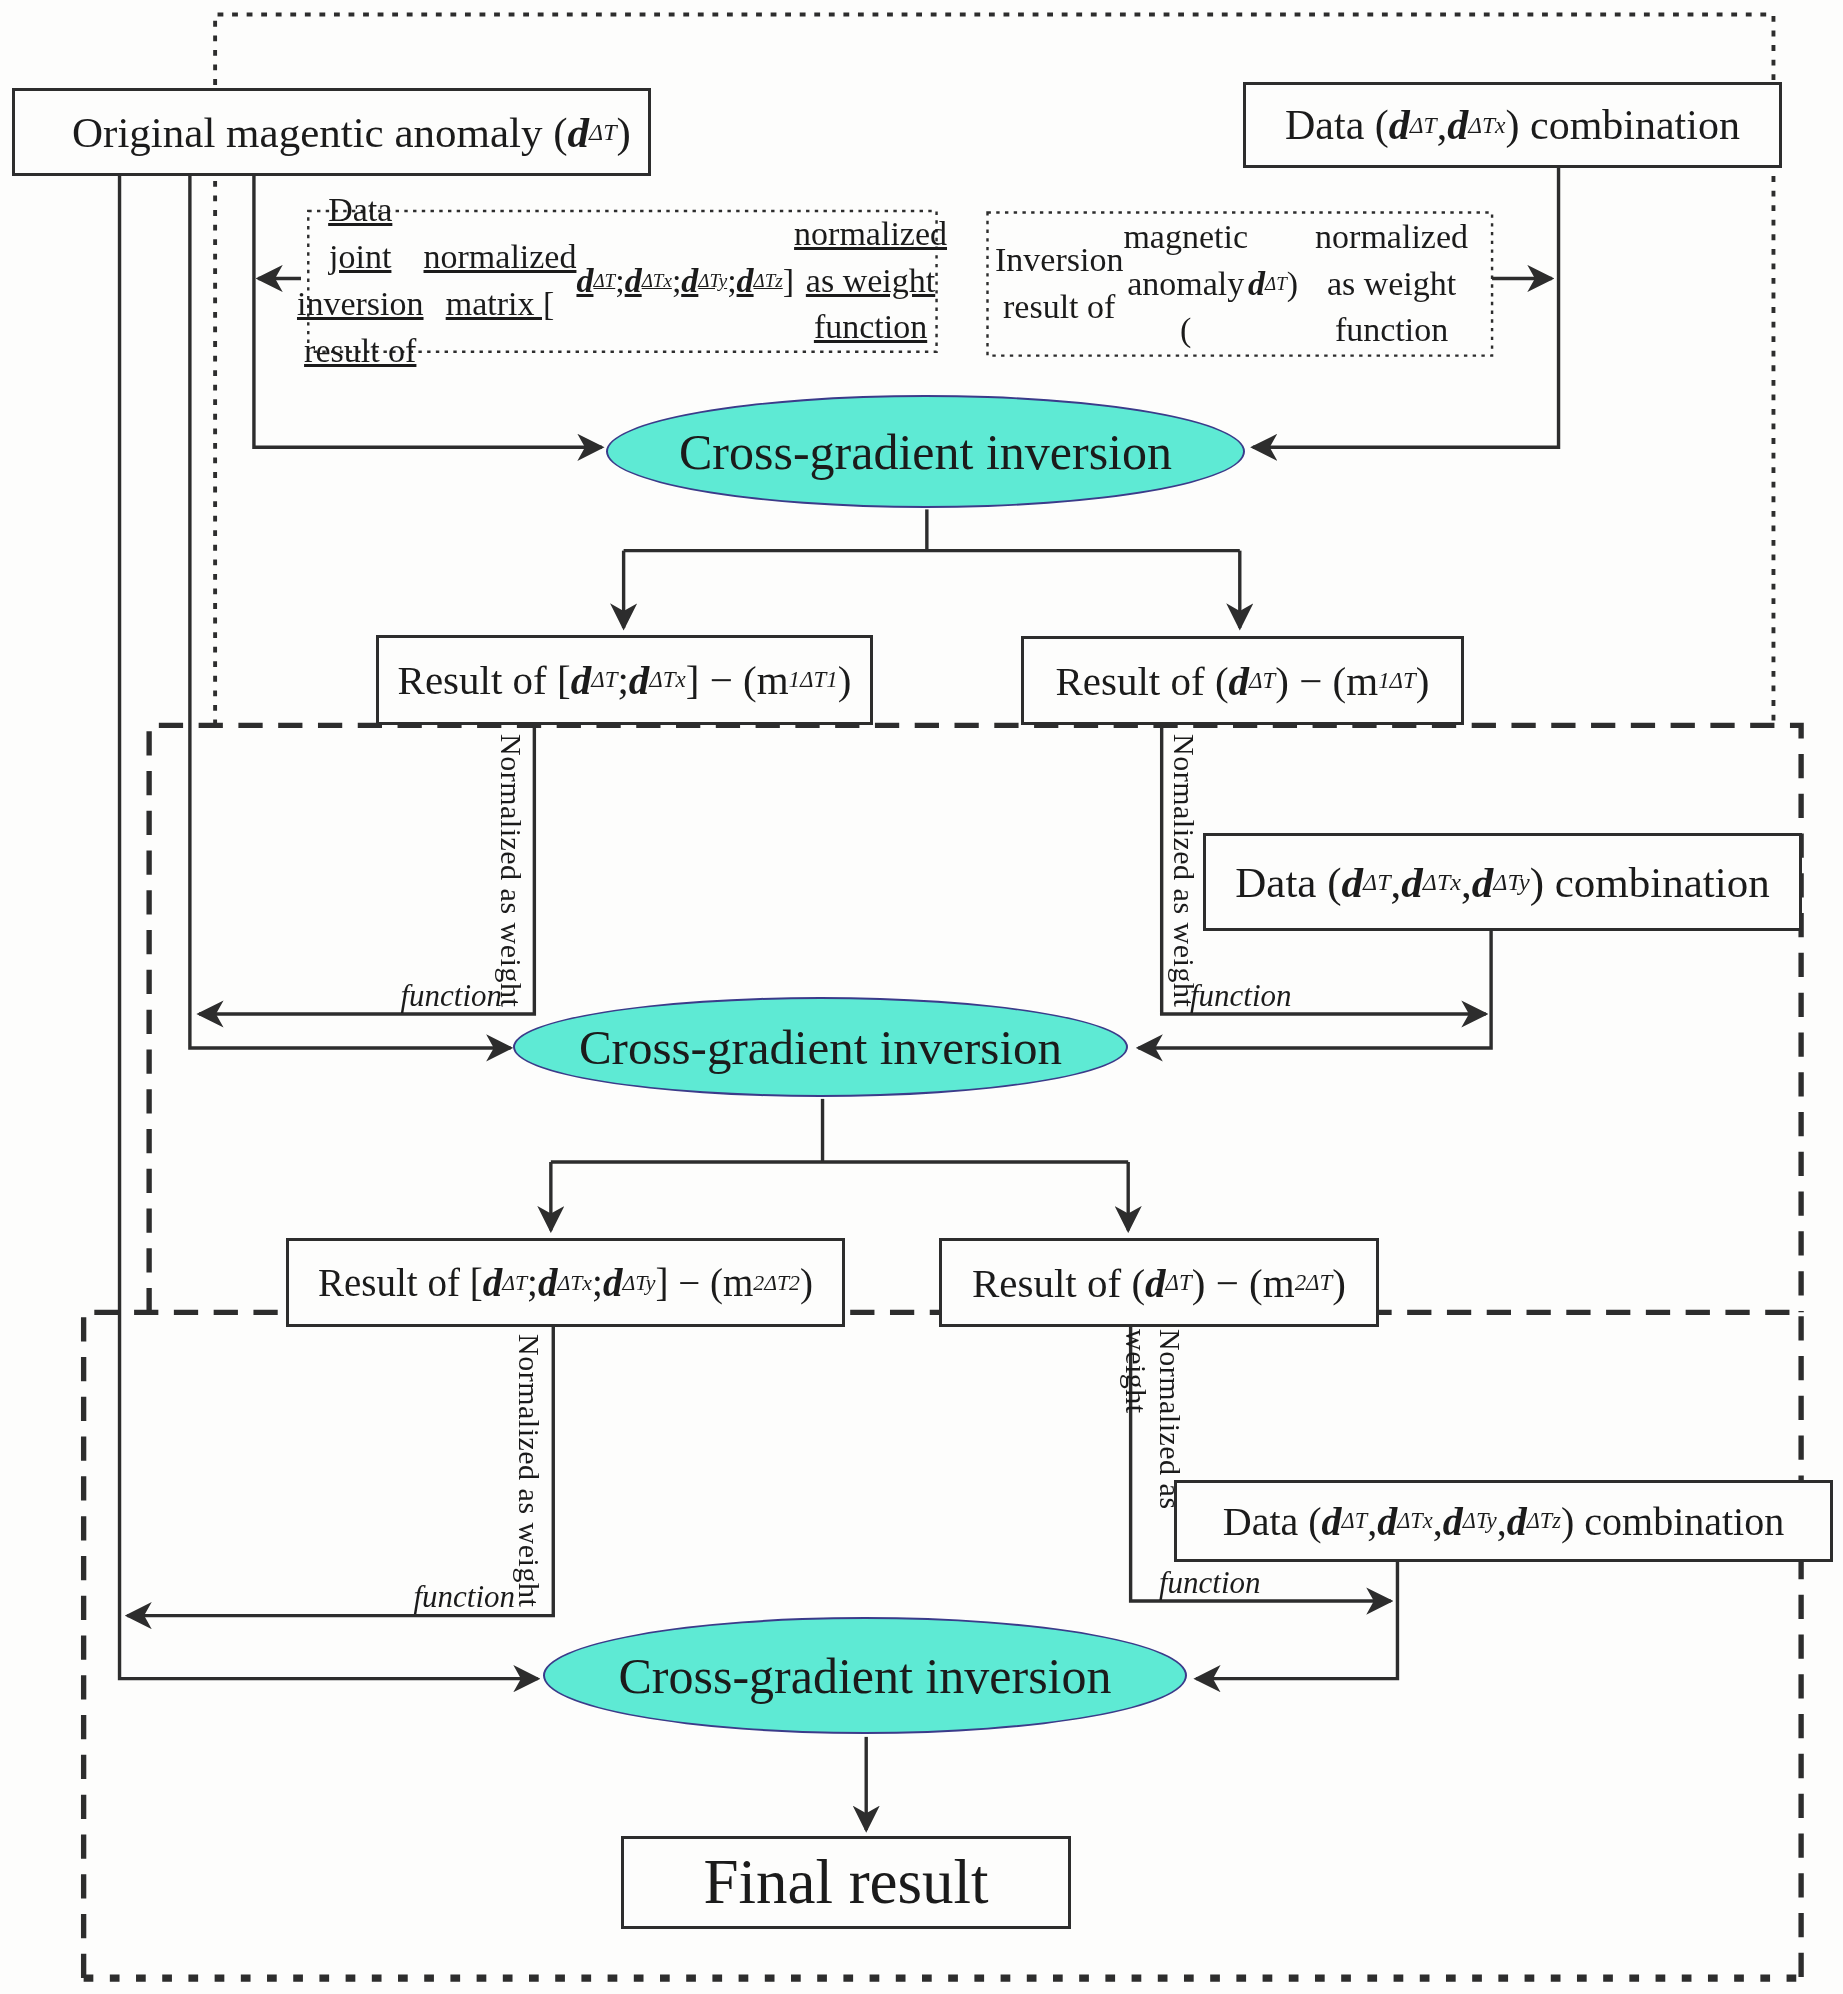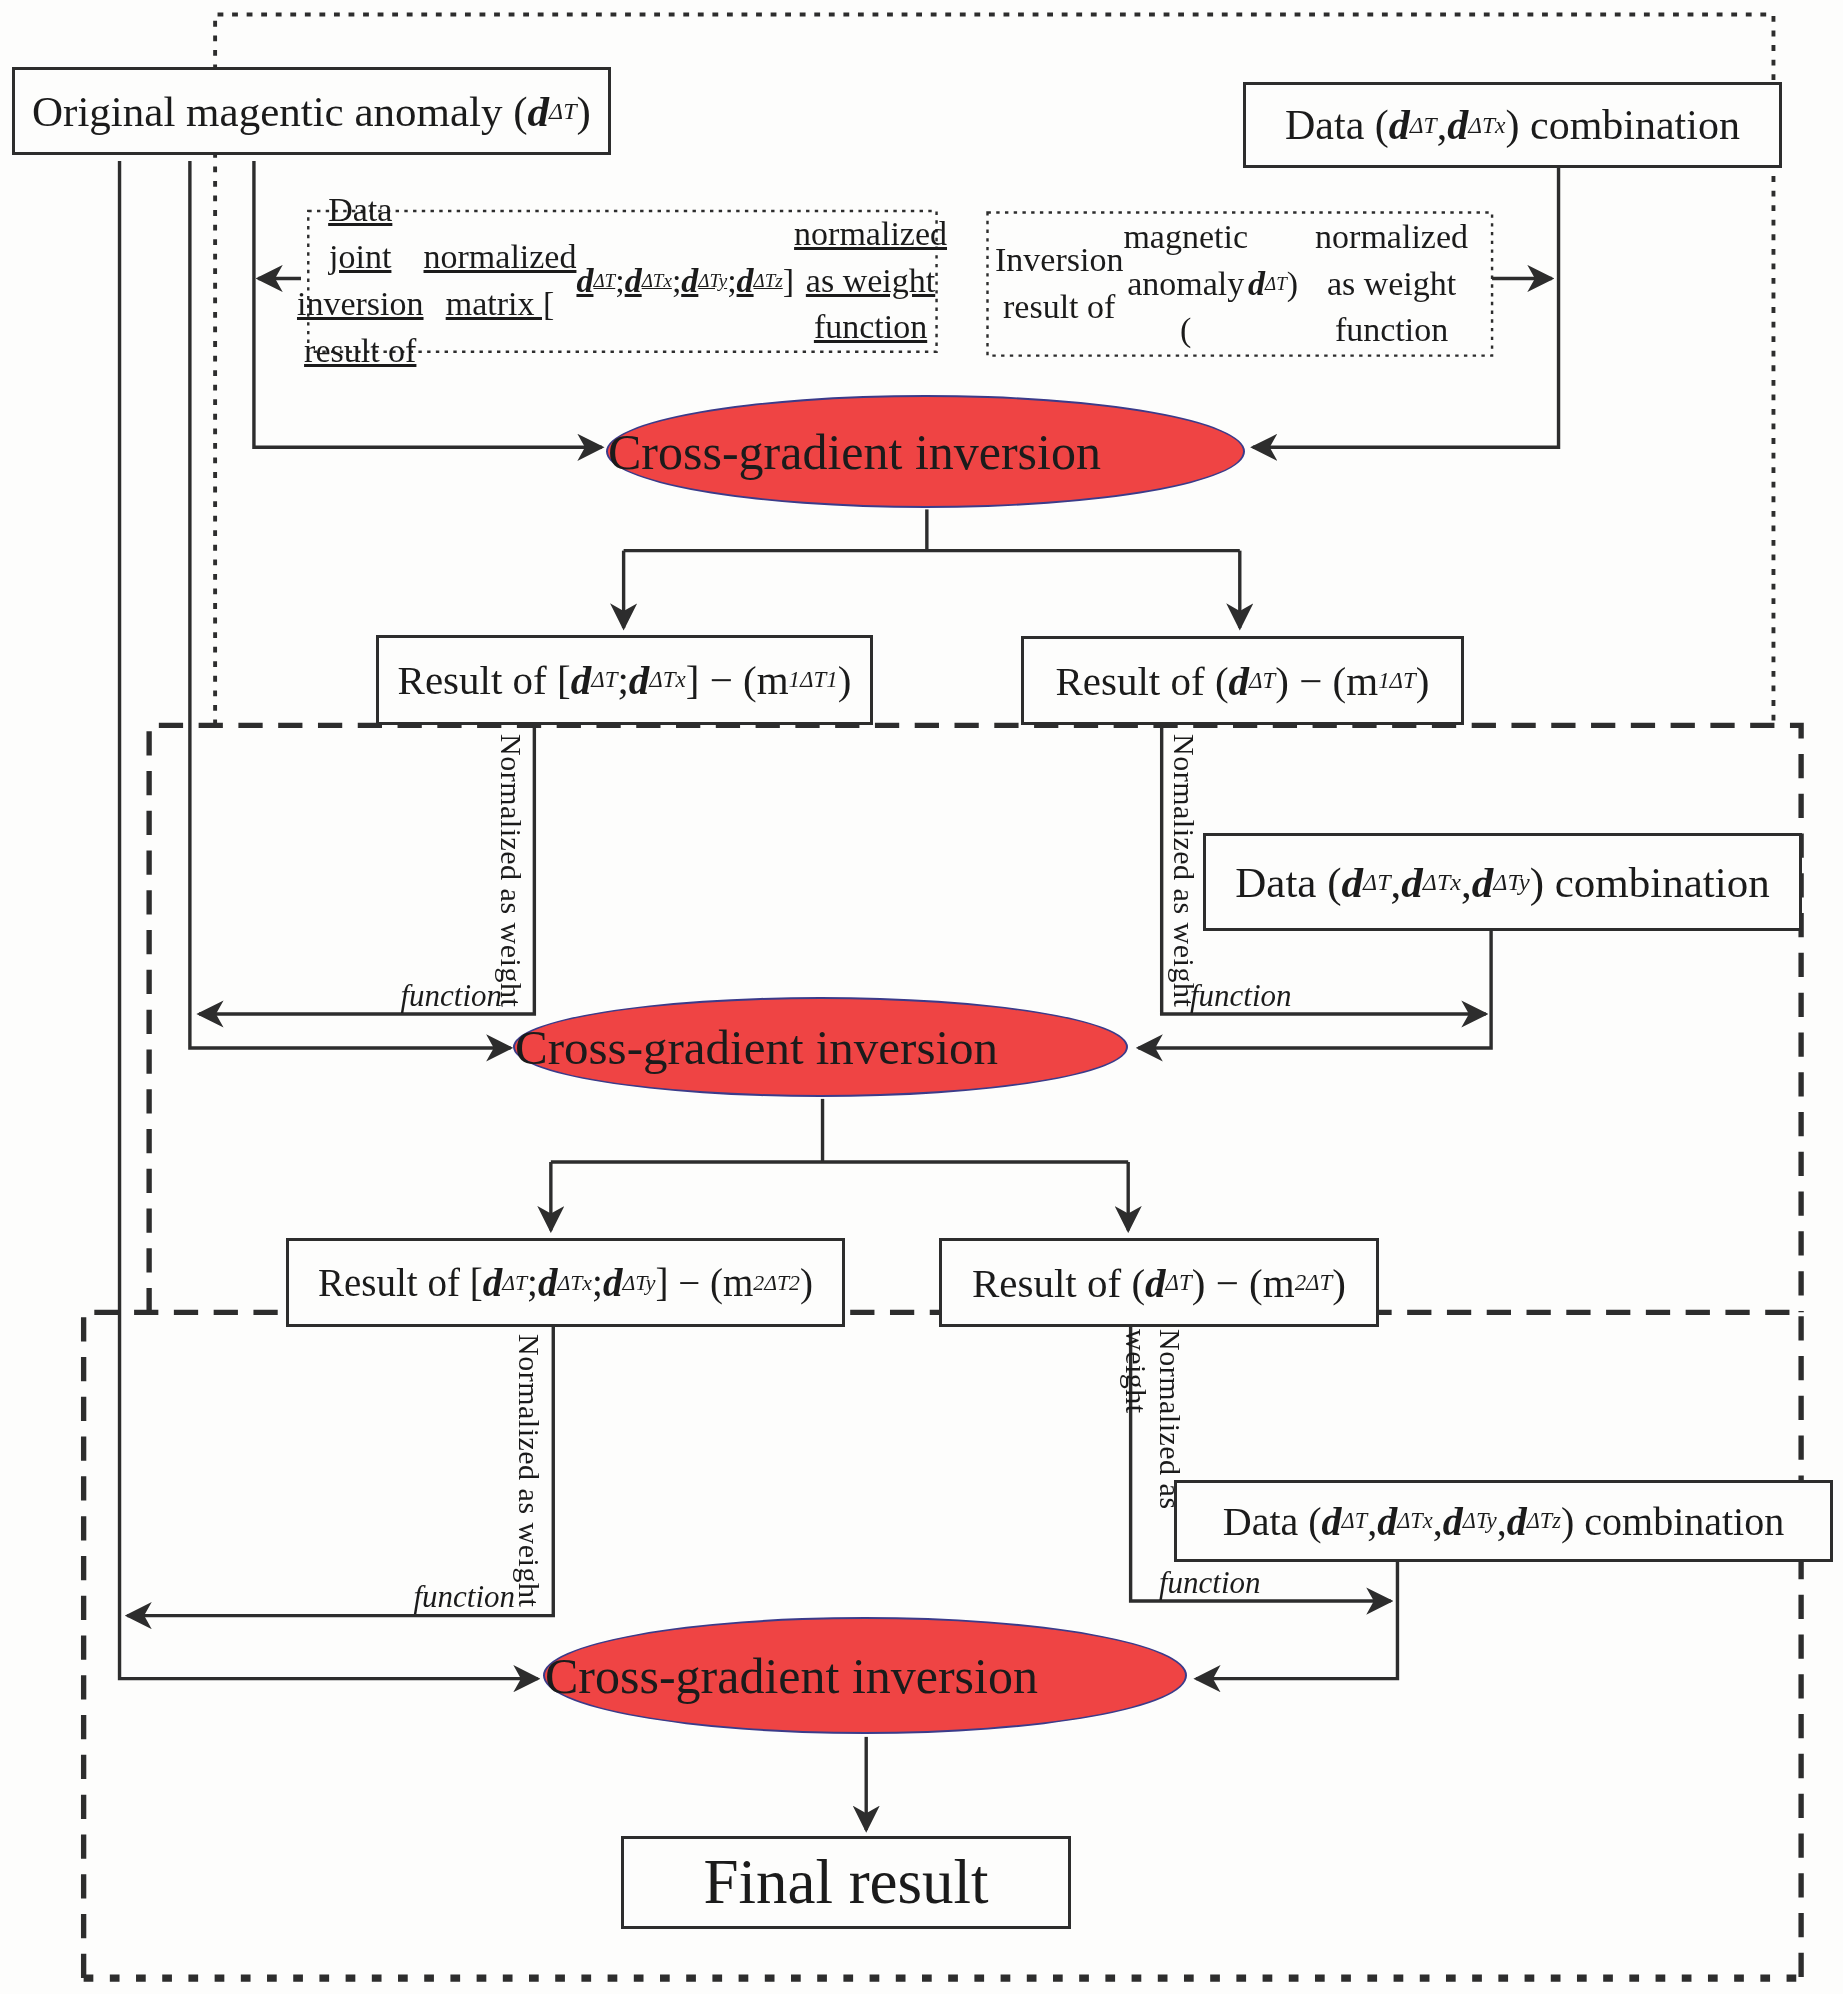--- a/index.html
+++ b/index.html
@@ -8,22 +8,22 @@
     font-family:"Liberation Serif","DejaVu Serif",serif;color:#1b1b1b;overflow:hidden;
   }
   .layer{position:absolute;left:0;top:0;}
   .node{
     position:absolute;background:#fdfdfc;border:3.4px solid #2d2d2d;
     display:flex;align-items:center;justify-content:center;text-align:center;
     white-space:nowrap;
   }
   .plaintext{position:absolute;display:flex;align-items:center;justify-content:center;text-align:center;}
   .ellipse{
-    position:absolute;border:2.9px solid #3b3b8a;border-radius:50%;background:#ef4444;
-    display:flex;align-items:center;white-space:nowrap;
+    position:absolute;border:2.9px solid #3b3b8a;border-radius:50%;background:#5eead4;
+    display:flex;align-items:center;justify-content:center;white-space:nowrap;
   }
   .vlabel{
     position:absolute;writing-mode:vertical-rl;font-size:30px;letter-spacing:0.5px;
     display:flex;align-items:center;justify-content:center;
   }
   .flabel{position:absolute;font-size:31px;font-style:italic;}
   .b{font-weight:bold}
   .i{font-style:italic}
   sub{font-size:.56em;font-style:italic;line-height:0;vertical-align:-0.4em;}
 </style>
@@ -66,21 +66,21 @@
       <path d="M1135,2395 L1135,2536" marker-end="url(#ar)"></path>
       <path d="M2325,2395 L2325,2536" marker-end="url(#ar)"></path>
       <path d="M1140,2724 L1140,3330 L262,3330" marker-end="url(#ar)"></path>
       <path d="M246,332 L246,3460 L1108,3460" marker-end="url(#ar)"></path>
       <path d="M2330,2724 L2330,3300 L2866,3300" marker-end="url(#ar)"></path>
       <path d="M2880,3207 L2880,3460 L2465,3460" marker-end="url(#ar)"></path>
       <path d="M1785,3580 L1785,3772" marker-end="url(#ar)"></path>
     </g>
   </svg>
 
-  <div class="node" style="left:12px;top:67px;width:593px;height:82px;font-size:43px;">
+  <div class="node" style="left:12px;top:88px;width:593px;height:82px;font-size:43px;padding-left:40px;">
       <span>Original magentic anomaly (</span>
       <span class="b i">d</span>
       <sub>ΔT</sub>
       <span>)</span>
     </div>
 
   <div class="node" style="left:1243px;top:82px;width:533px;height:80px;font-size:42px;">
       <span>Data (</span>
       <span class="b i">d</span>
       <sub>ΔT</sub>

